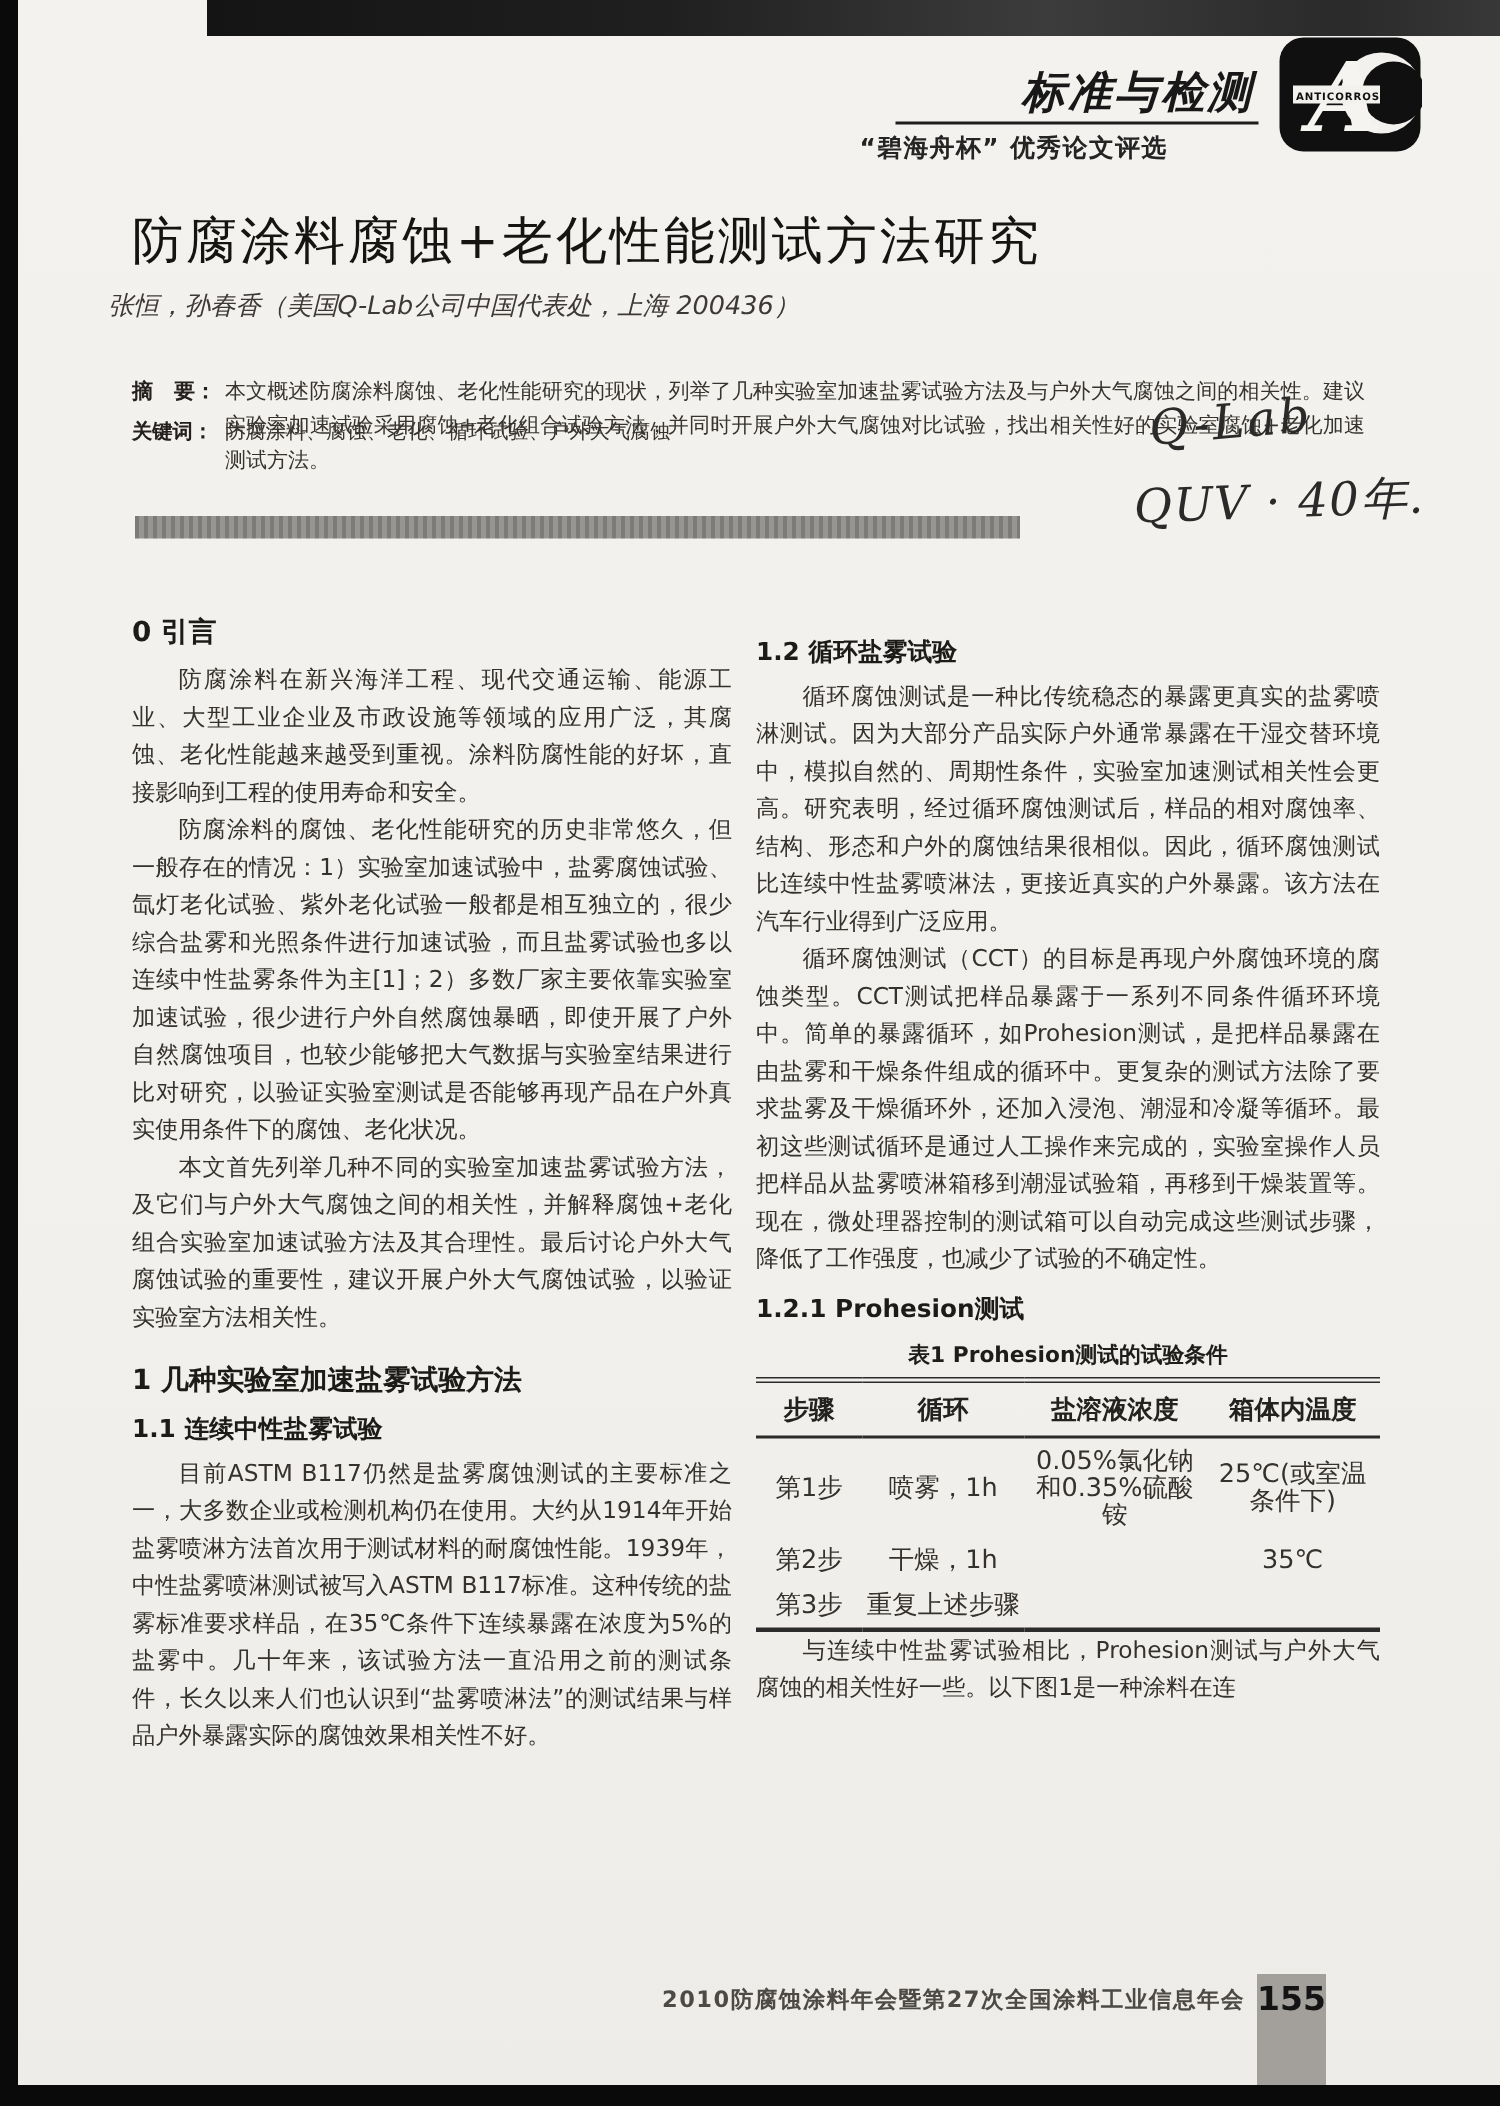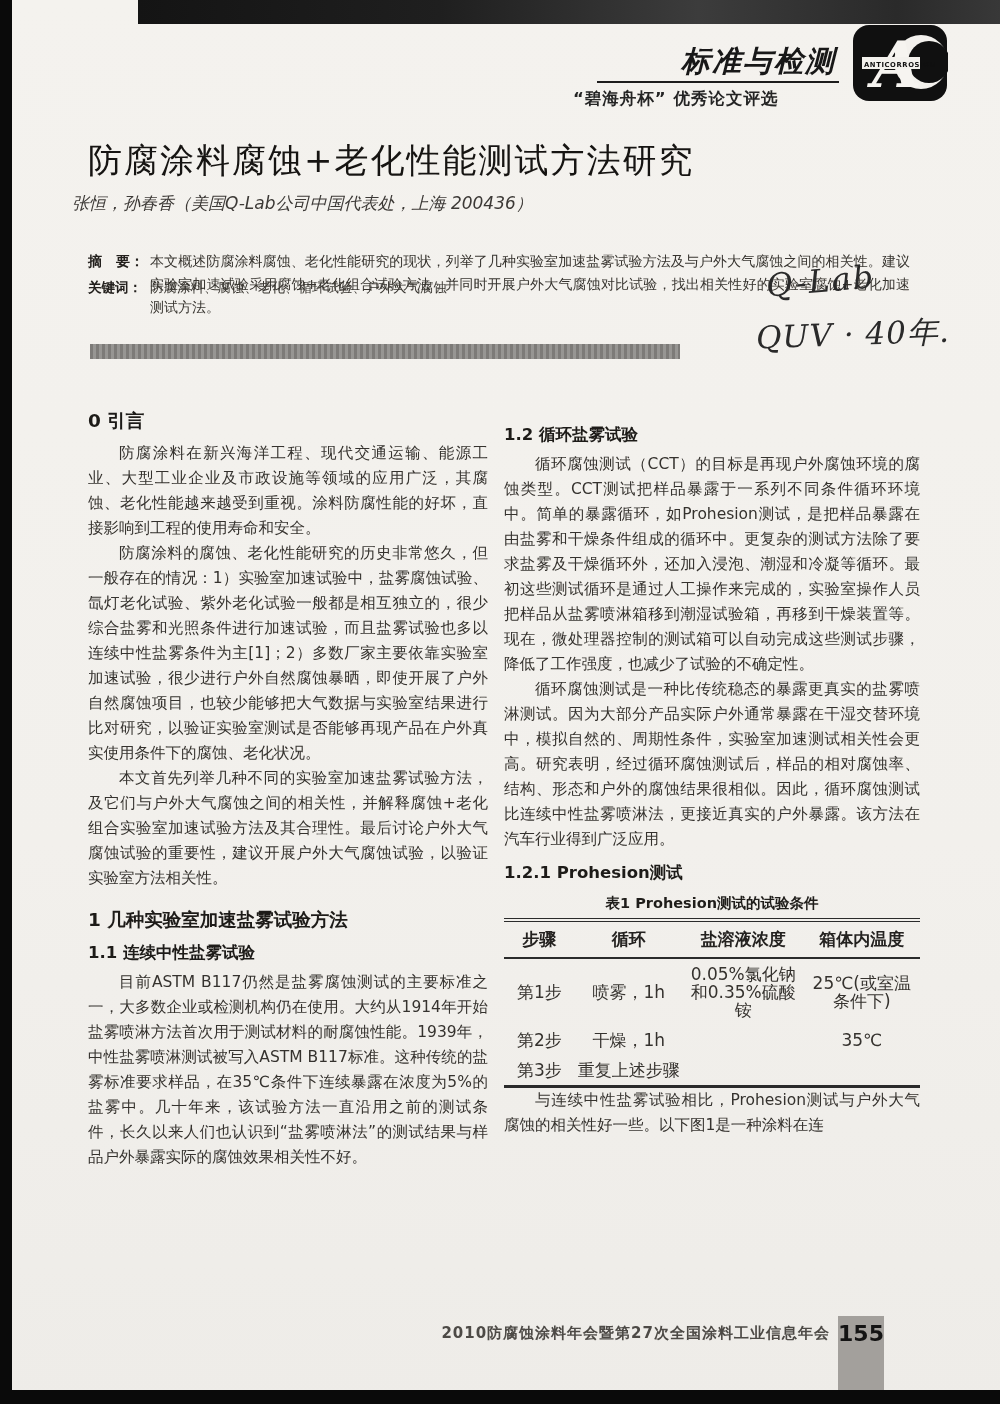--- a/index.html
+++ b/index.html
@@ -114,22 +114,22 @@
     <p>防腐涂料在新兴海洋工程、现代交通运输、能源工业、大型工业企业及市政设施等领域的应用广泛，其腐蚀、老化性能越来越受到重视。涂料防腐性能的好坏，直接影响到工程的使用寿命和安全。</p>
     <p>防腐涂料的腐蚀、老化性能研究的历史非常悠久，但一般存在的情况：1）实验室加速试验中，盐雾腐蚀试验、氙灯老化试验、紫外老化试验一般都是相互独立的，很少综合盐雾和光照条件进行加速试验，而且盐雾试验也多以连续中性盐雾条件为主[1]；2）多数厂家主要依靠实验室加速试验，很少进行户外自然腐蚀暴晒，即使开展了户外自然腐蚀项目，也较少能够把大气数据与实验室结果进行比对研究，以验证实验室测试是否能够再现产品在户外真实使用条件下的腐蚀、老化状况。</p>
     <p>本文首先列举几种不同的实验室加速盐雾试验方法，及它们与户外大气腐蚀之间的相关性，并解释腐蚀+老化组合实验室加速试验方法及其合理性。最后讨论户外大气腐蚀试验的重要性，建议开展户外大气腐蚀试验，以验证实验室方法相关性。</p>
     <div class="h-big h-sec1">1 几种实验室加速盐雾试验方法</div>
     <div class="h-mid">1.1 连续中性盐雾试验</div>
     <p>目前ASTM B117仍然是盐雾腐蚀测试的主要标准之一，大多数企业或检测机构仍在使用。大约从1914年开始盐雾喷淋方法首次用于测试材料的耐腐蚀性能。1939年，中性盐雾喷淋测试被写入ASTM B117标准。这种传统的盐雾标准要求样品，在35℃条件下连续暴露在浓度为5%的盐雾中。几十年来，该试验方法一直沿用之前的测试条件，长久以来人们也认识到“盐雾喷淋法”的测试结果与样品户外暴露实际的腐蚀效果相关性不好。</p>
   </div>
 
   <div class="col col-right">
     <div class="h-mid first">1.2 循环盐雾试验</div>
+    <p>循环腐蚀测试是一种比传统稳态的暴露更真实的盐雾喷淋测试。因为大部分产品实际户外通常暴露在干湿交替环境中，模拟自然的、周期性条件，实验室加速测试相关性会更高。研究表明，经过循环腐蚀测试后，样品的相对腐蚀率、结构、形态和户外的腐蚀结果很相似。因此，循环腐蚀测试比连续中性盐雾喷淋法，更接近真实的户外暴露。该方法在汽车行业得到广泛应用。</p>
     <p>循环腐蚀测试（CCT）的目标是再现户外腐蚀环境的腐蚀类型。CCT测试把样品暴露于一系列不同条件循环环境中。简单的暴露循环，如Prohesion测试，是把样品暴露在由盐雾和干燥条件组成的循环中。更复杂的测试方法除了要求盐雾及干燥循环外，还加入浸泡、潮湿和冷凝等循环。最初这些测试循环是通过人工操作来完成的，实验室操作人员把样品从盐雾喷淋箱移到潮湿试验箱，再移到干燥装置等。现在，微处理器控制的测试箱可以自动完成这些测试步骤，降低了工作强度，也减少了试验的不确定性。</p>
-    <p>循环腐蚀测试是一种比传统稳态的暴露更真实的盐雾喷淋测试。因为大部分产品实际户外通常暴露在干湿交替环境中，模拟自然的、周期性条件，实验室加速测试相关性会更高。研究表明，经过循环腐蚀测试后，样品的相对腐蚀率、结构、形态和户外的腐蚀结果很相似。因此，循环腐蚀测试比连续中性盐雾喷淋法，更接近真实的户外暴露。该方法在汽车行业得到广泛应用。</p>
     <div class="h-mid">1.2.1 Prohesion测试</div>
 
     <div class="tbl-caption">表1 Prohesion测试的试验条件</div>
     <table class="cond">
       <thead>
         <tr>
           <th style="width:17%">步骤</th>
           <th style="width:26%">循环</th>
           <th style="width:29%">盐溶液浓度</th>
           <th style="width:28%">箱体内温度</th>

